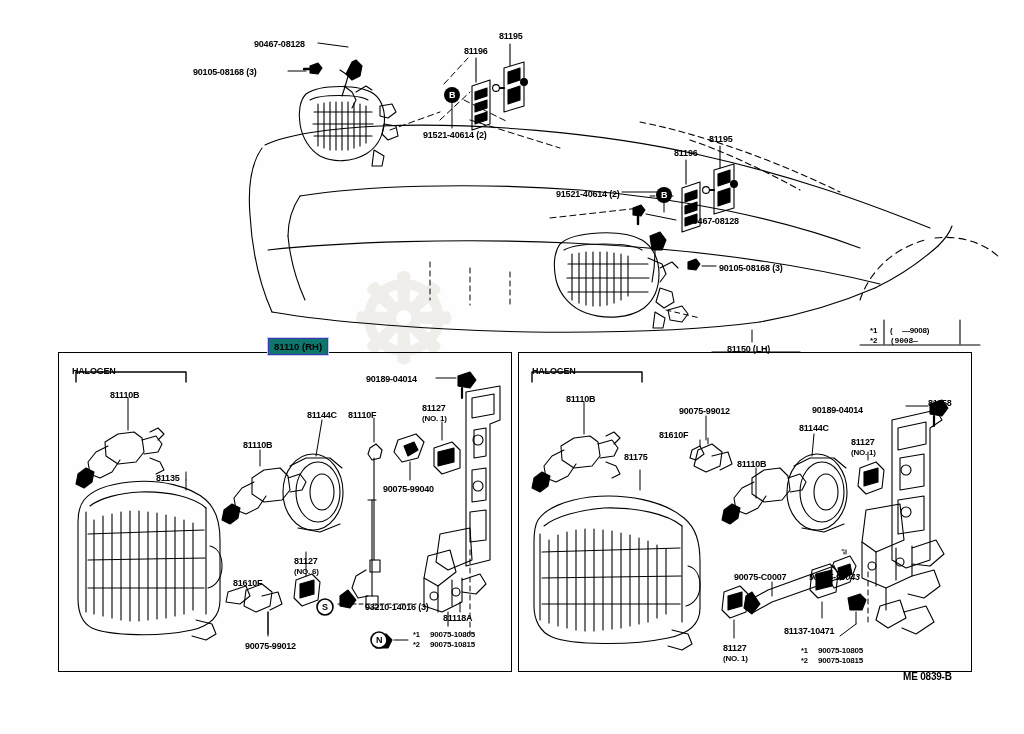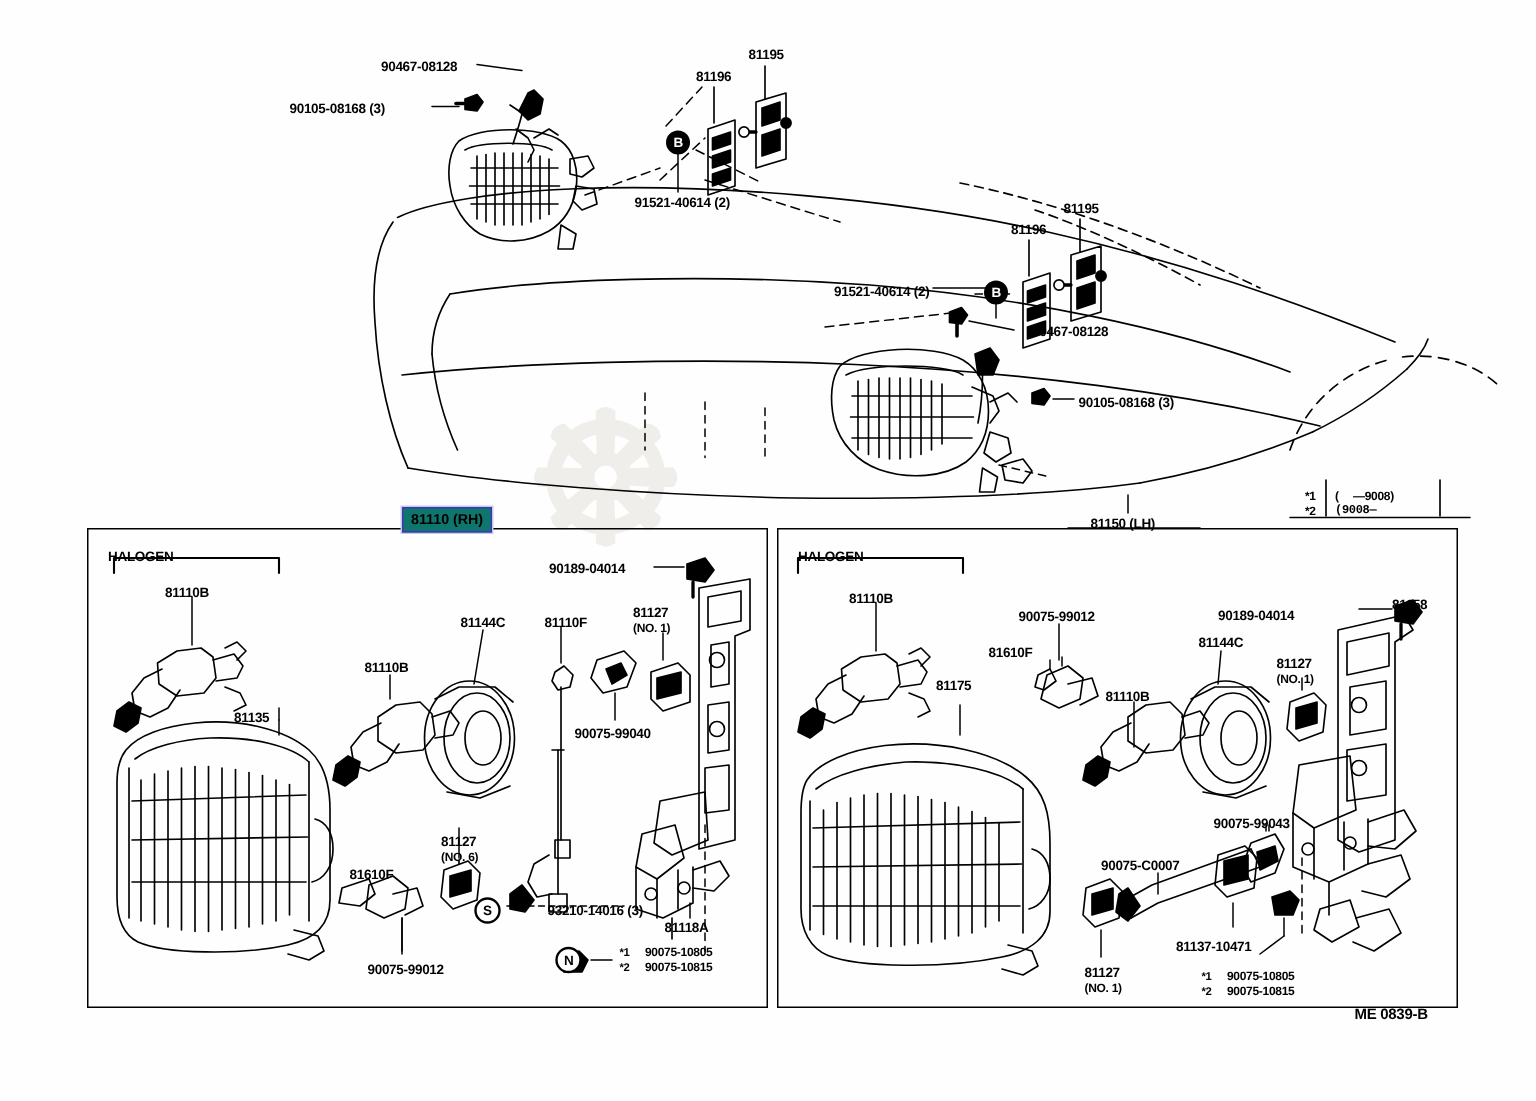--- a/index.html
+++ b/index.html
@@ -446,21 +446,21 @@
   <div class="lbl sm" style="left:890px; top:326px;">(</div>
   <div class="lbl sm" style="left:902px; top:326px;">—9008)</div>
   <div class="lbl sm" style="left:870px; top:336px;">*2</div>
   <div class="lbl sm" style="left:890px; top:336px;font-family:Liberation Mono, monospace;">(9008—</div>
 
   <div class="lbl" style="left:72px; top:366px;">HALOGEN</div>
   <div class="lbl" style="left:110px; top:390px;">81110B</div>
   <div class="lbl" style="left:243px; top:440px;">81110B</div>
   <div class="lbl" style="left:156px; top:473px;">81135</div>
   <div class="lbl" style="left:307px; top:410px;">81144C</div>
-  <div class="lbl" style="left:363px; top:410px;">81110F</div>
+  <div class="lbl" style="left:348px; top:410px;">81110F</div>
   <div class="lbl" style="left:366px; top:374px;">90189-04014</div>
   <div class="lbl two" style="left:422px; top:404px;">81127</div>
   <div class="lbl two sm" style="left:422px; top:414px;">(NO. 1)</div>
   <div class="lbl" style="left:383px; top:484px;">90075-99040</div>
   <div class="lbl" style="left:233px; top:578px;">81610F</div>
   <div class="lbl two" style="left:294px; top:557px;">81127</div>
   <div class="lbl two sm" style="left:294px; top:567px;">(NO. 6)</div>
   <div class="lbl" style="left:365px; top:602px;">93210-14016 (3)</div>
   <div class="lbl" style="left:245px; top:641px;">90075-99012</div>
   <div class="lbl" style="left:443px; top:613px;">81118A</div>
@@ -474,21 +474,21 @@
   <div class="lbl" style="left:566px; top:394px;">81110B</div>
   <div class="lbl" style="left:679px; top:406px;">90075-99012</div>
   <div class="lbl" style="left:659px; top:430px;">81610F</div>
   <div class="lbl" style="left:624px; top:452px;text-align:center;">81175</div>
   <div class="lbl" style="left:737px; top:459px;">81110B</div>
   <div class="lbl" style="left:799px; top:423px;">81144C</div>
   <div class="lbl" style="left:812px; top:405px;">90189-04014</div>
   <div class="lbl" style="left:928px; top:398px;text-align:right;">81158</div>
   <div class="lbl two" style="left:851px; top:438px;">81127</div>
   <div class="lbl two sm" style="left:851px; top:448px;">(NO. 1)</div>
-  <div class="lbl" style="left:809px; top:544px;">90075-99043</div>
+  <div class="lbl" style="left:809px; top:572px;font-style:italic;">90075-99043</div>
   <div class="lbl" style="left:734px; top:572px;">90075-C0007</div>
   <div class="lbl" style="left:784px; top:626px;">81137-10471</div>
   <div class="lbl two" style="left:723px; top:644px;">81127</div>
   <div class="lbl two sm" style="left:723px; top:654px;">(NO. 1)</div>
 
   <div class="lbl xs" style="left:801px; top:646px;">*1</div>
   <div class="lbl sm" style="left:818px; top:646px;">90075-10805</div>
   <div class="lbl xs" style="left:801px; top:656px;">*2</div>
   <div class="lbl sm" style="left:818px; top:656px;">90075-10815</div>
 

